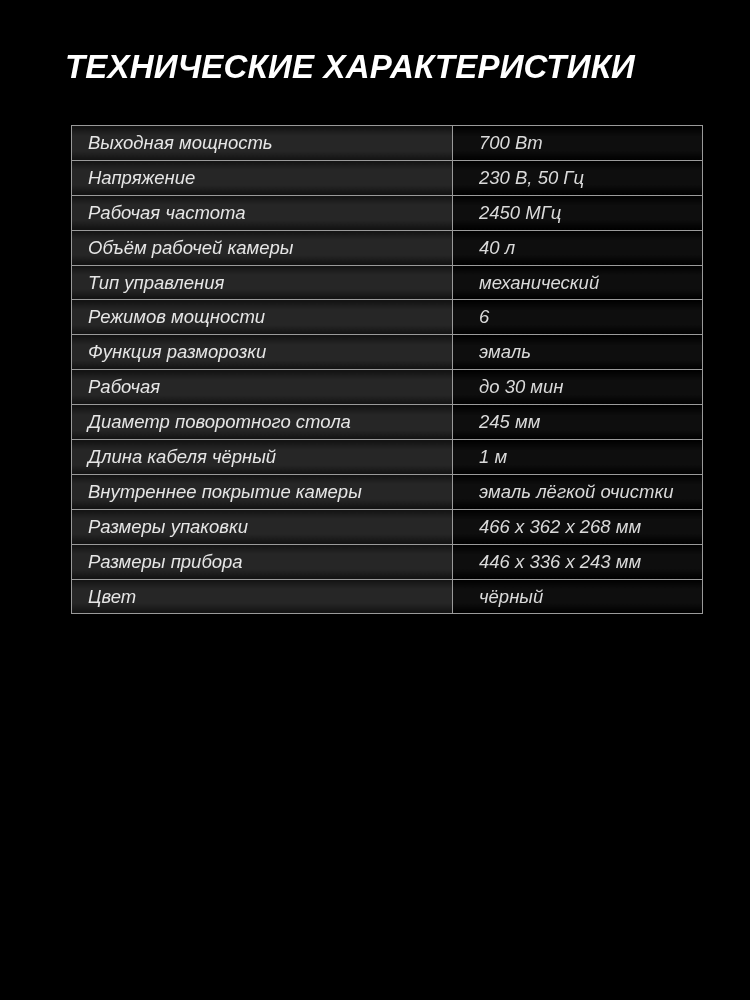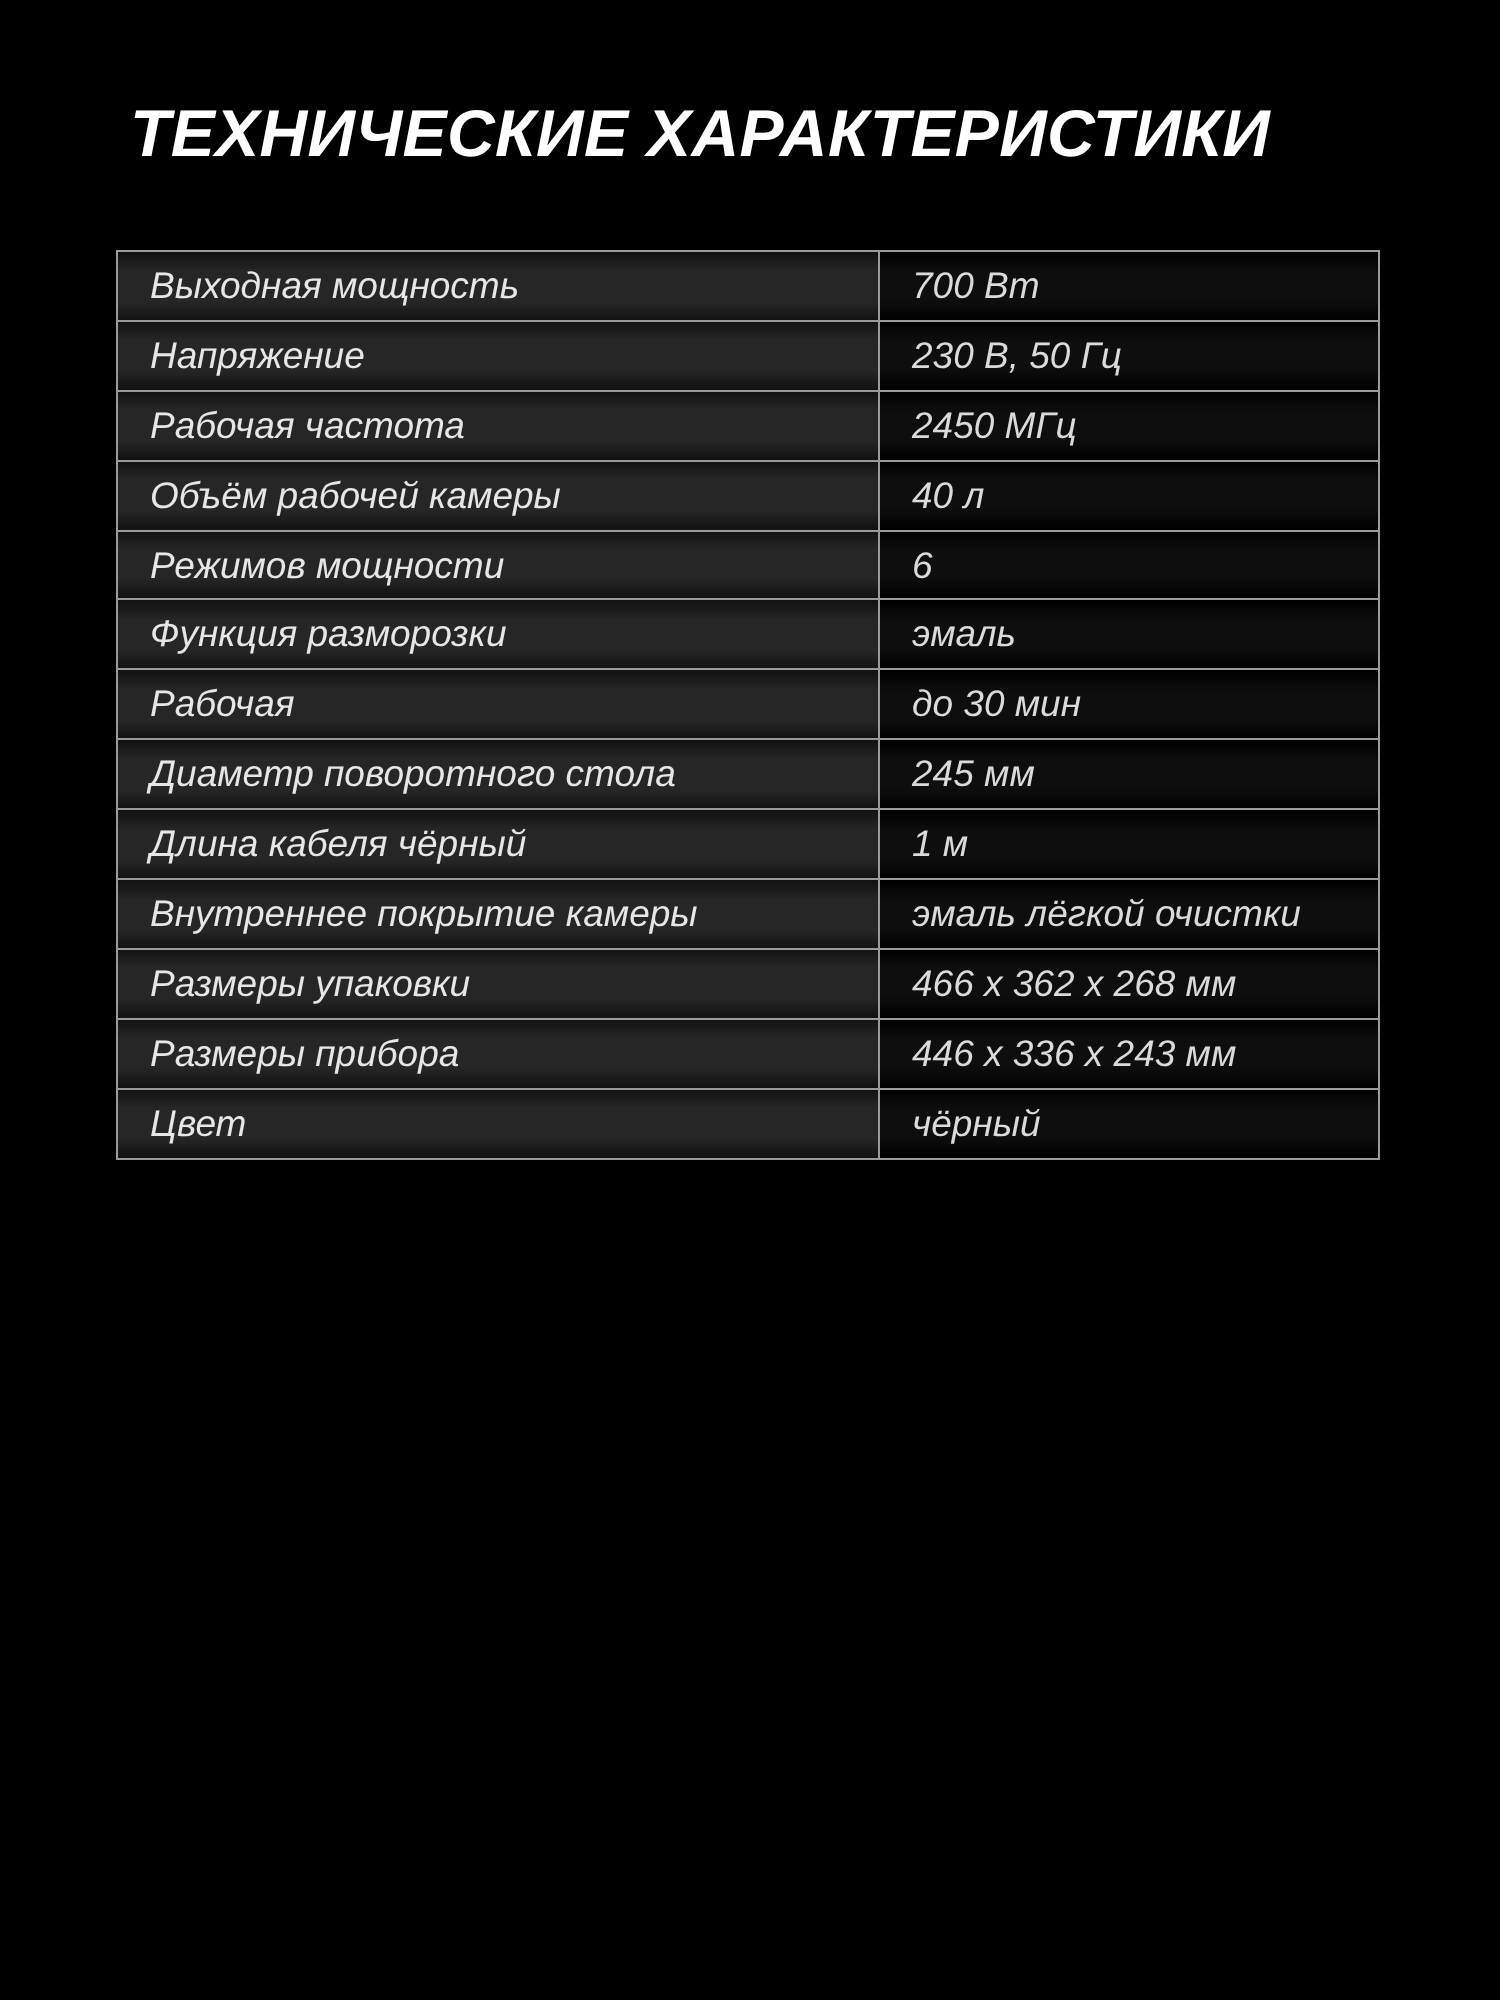--- a/index.html
+++ b/index.html
@@ -26,42 +26,42 @@
     left: 61px; top: 44px;
     width: 640px;
     color: var(--title-color);
     font-size: 33px;
     font-weight: 700;
     letter-spacing: 0.2px;
     white-space: nowrap;
   }
   table.spec-table {
     position: absolute;
-    left: 54px; top: 121px;
+    left: 67px; top: 121px;
     width: 631px;
     border-collapse: collapse;
     table-layout: fixed;
   }
   table.spec-table td {
     border: 1px solid var(--border-color);
     height: 34.9px;
     vertical-align: middle;
     font-size: 18.5px;
     white-space: nowrap;
     overflow: hidden;
   }
   td.spec-label {
     width: 381px;
     padding-left: 16px;
     color: var(--label-text);
     background: linear-gradient(180deg, #121212 0%, #262626 28%, #262626 72%, #121212 100%);
   }
   td.spec-value {
     width: 250px;
-    padding-left: 16px;
+    padding-left: 26px;
     color: var(--value-text);
     background: linear-gradient(180deg, #000000 0%, #0e0e0e 30%, #0e0e0e 70%, #000000 100%);
   }
 </style>
 </head>
 <body>
 
 <div class="page">
 
   <h1 class="title">ТЕХНИЧЕСКИЕ ХАРАКТЕРИСТИКИ</h1>
@@ -82,20 +82,24 @@
     <tr>
       <td class="spec-label">Рабочая частота</td>
       <td class="spec-value">2450 МГц</td>
     </tr>
 
     <tr>
       <td class="spec-label">Объём рабочей камеры</td>
       <td class="spec-value">40 л</td>
     </tr>
 
+    <tr>
+      <td class="spec-label">Тип управления</td>
+      <td class="spec-value">механический</td>
+    </tr>
 
     <tr>
       <td class="spec-label">Режимов мощности</td>
       <td class="spec-value">6</td>
     </tr>
 
     <tr>
       <td class="spec-label">Функция разморозки</td>
       <td class="spec-value">эмаль</td>
     </tr>

